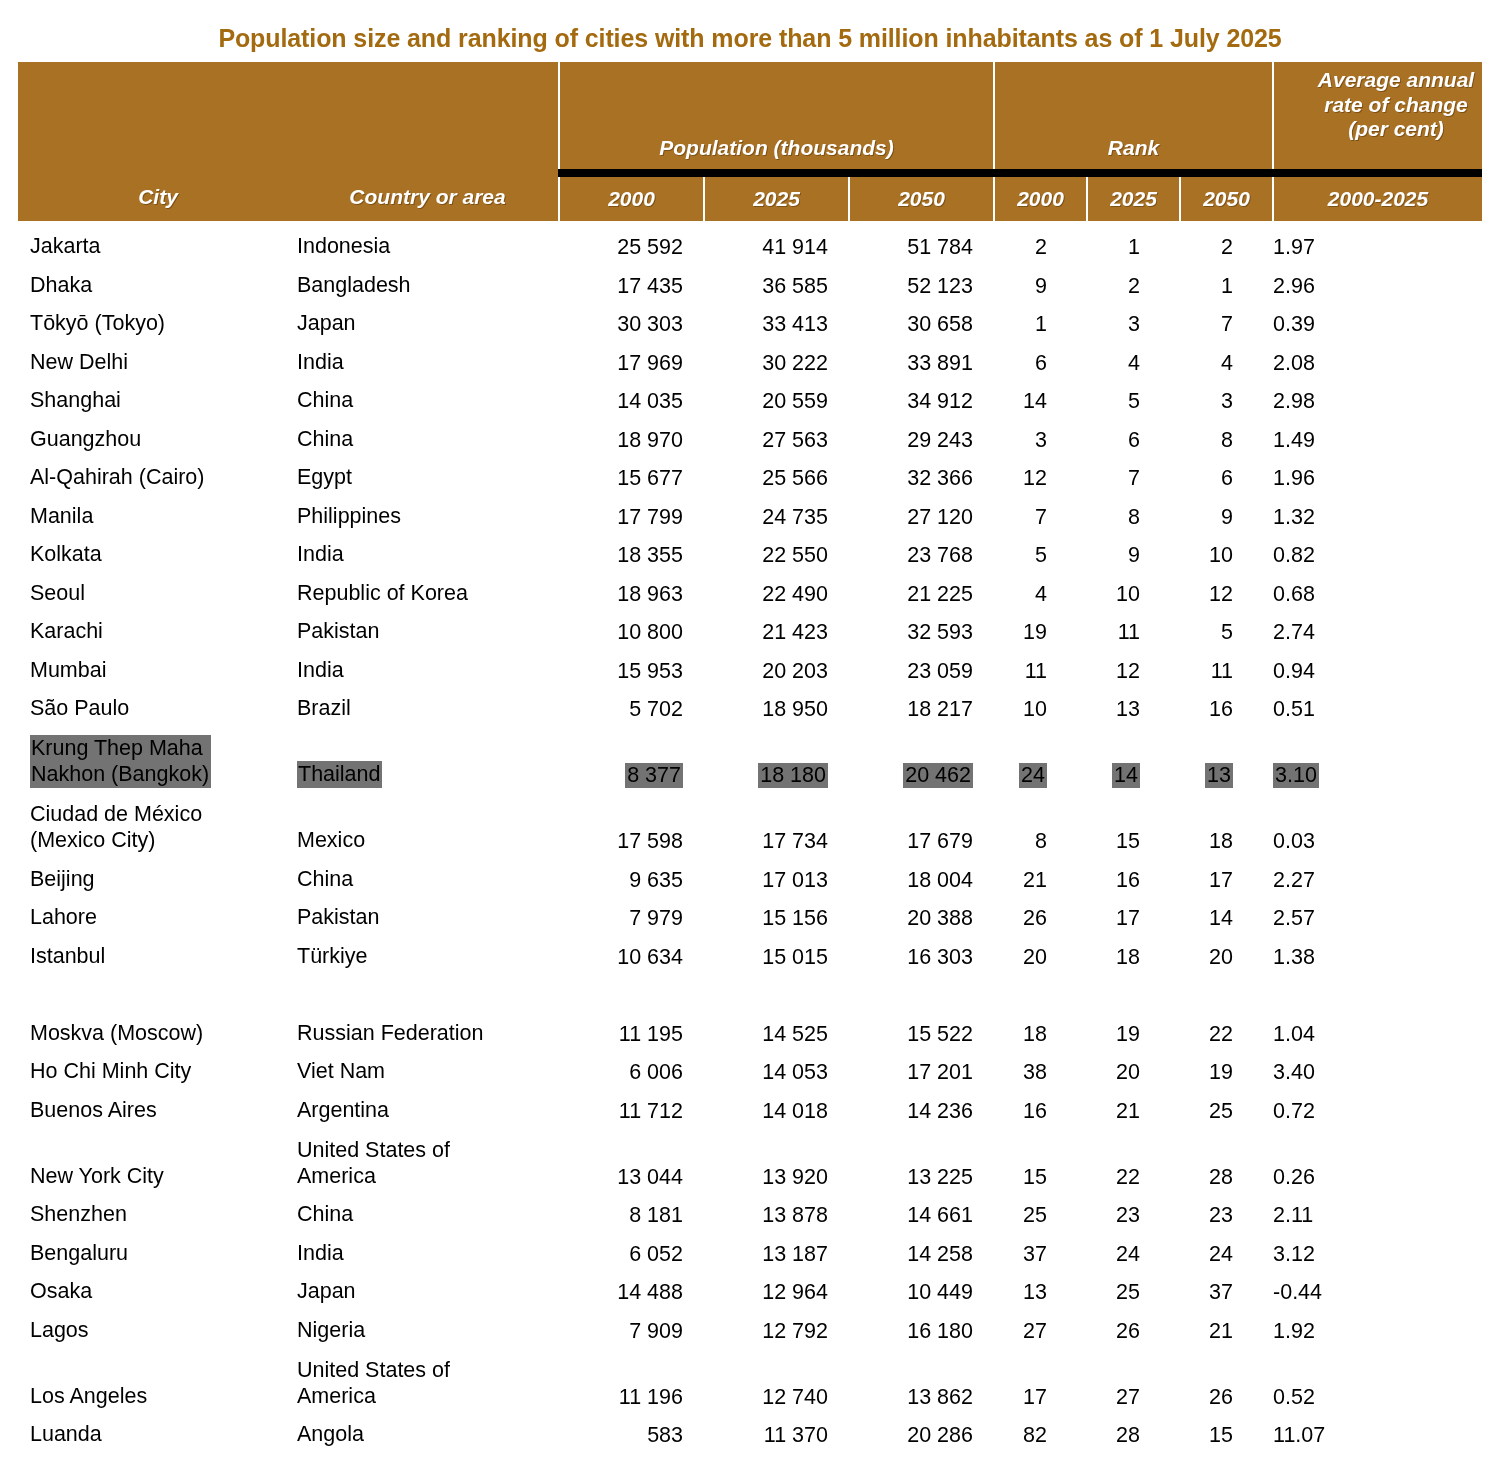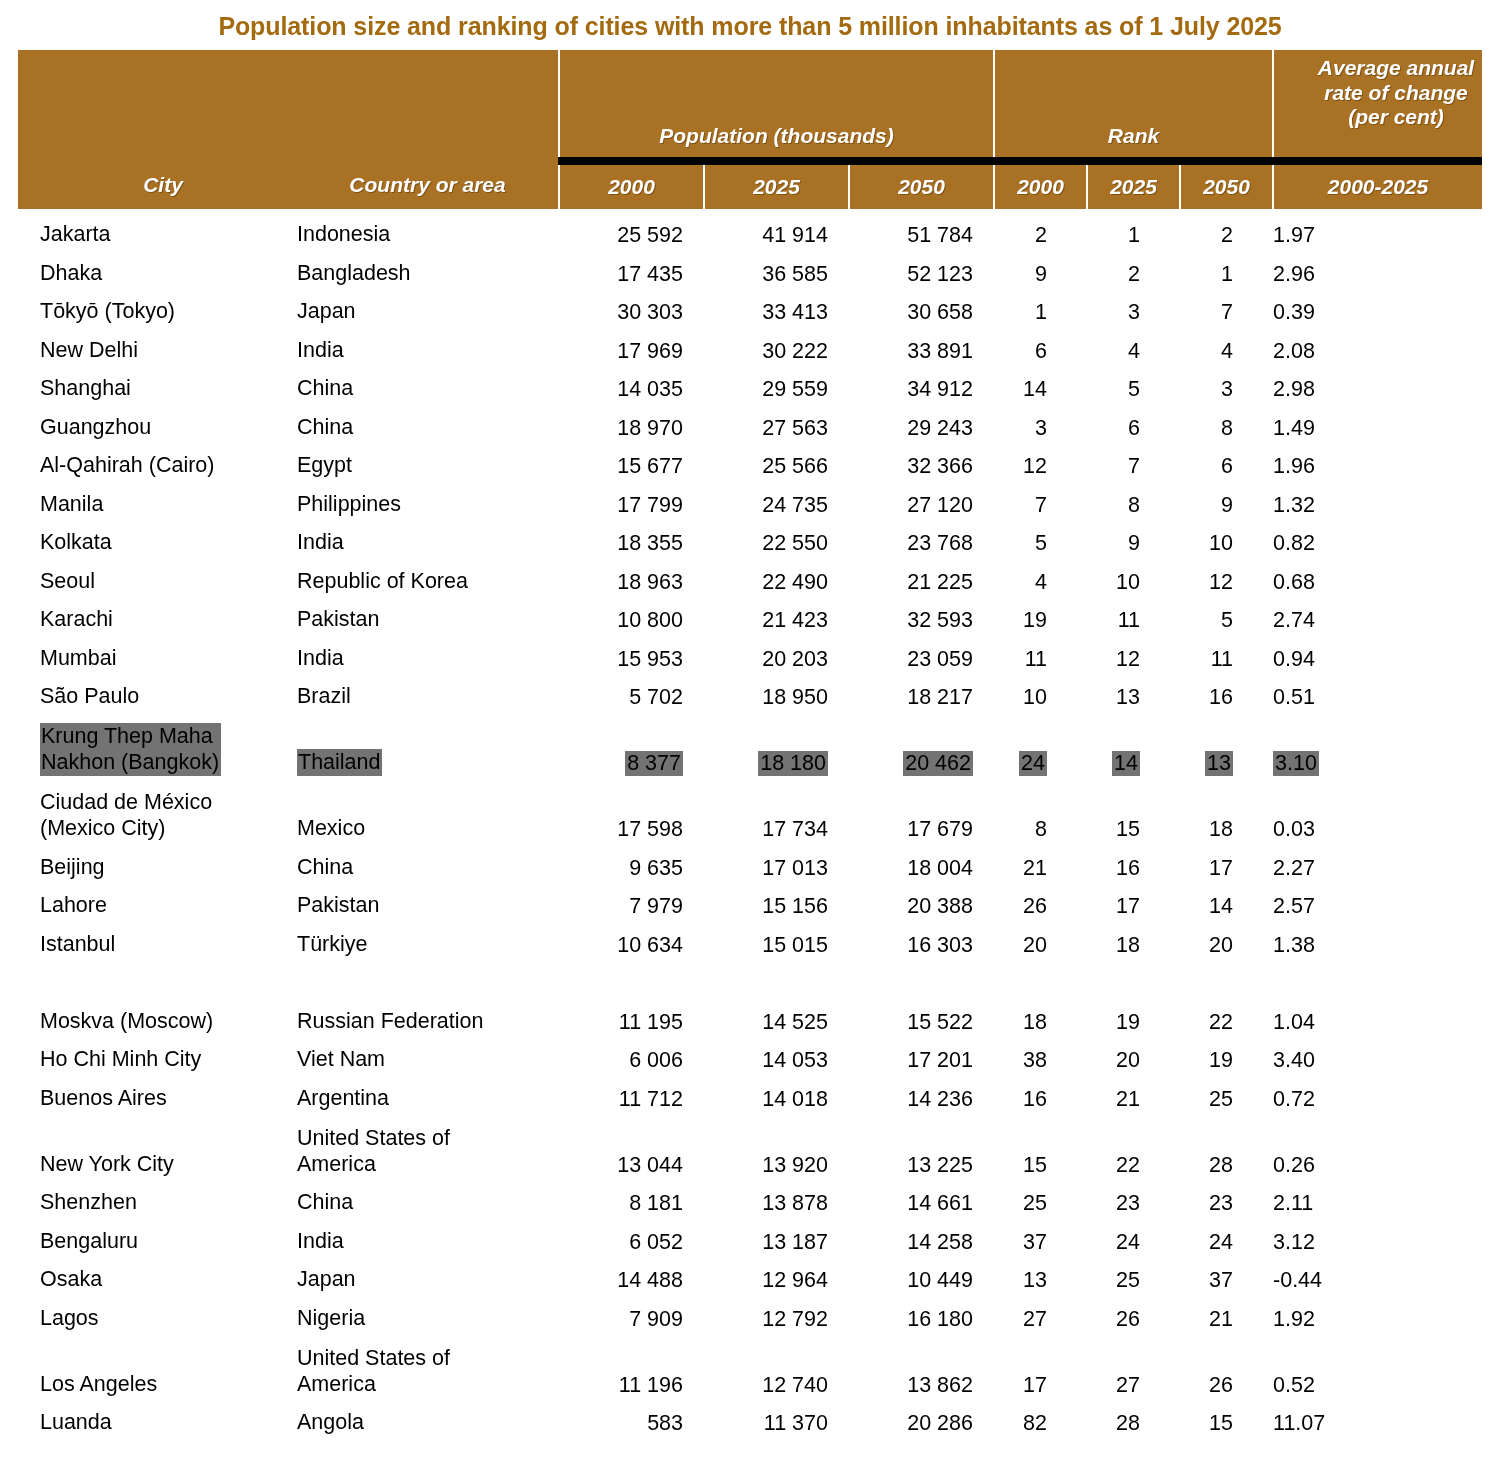--- a/index.html
+++ b/index.html
@@ -11,25 +11,25 @@
   body {
     width: 1500px;
     height: 1472px;
     font-family: "Liberation Sans", sans-serif;
     color: #000000;
     overflow: hidden;
   }
 
   
   .title-bar {
-    height: 50px;
+    height: 62px;
     display: flex;
     align-items: flex-start;
     justify-content: center;
-    padding-top: 12px;
+    padding-top: 24px;
     box-sizing: border-box;
   }
   .title {
     font-size: 25px;
     font-weight: 600;
     color: #a36a10;
     letter-spacing: -0.1px;
     white-space: nowrap;
   }
 
@@ -108,21 +108,21 @@
     border: 0;
     vertical-align: bottom;
     height: 38.5px;
     line-height: 1.12;
     white-space: nowrap;
   }
   tbody tr.r-single td { height: 38.5px; }
   tbody tr.r-double td { height: 66px; }
   tbody tr.r-blank td  { height: 38.5px; }
 
-  td.city    { text-align: left;  padding-left: 22px; }
+  td.city    { text-align: left;  padding-left: 12px; }
   td.country { text-align: left;  padding-left: 11px; }
   td.num     { text-align: right; padding-right: 21px; }
   td.rank    { text-align: right; padding-right: 40px; }
   td.rate    { text-align: left; padding-right: 12px; }
 
   .cellbox { display: inline-block; }
   .hl .cellbox { background: #737373; }
   .hl td.city .cellbox,
   .hl td.country .cellbox { padding: 0 2px 0 1px; }
   .hl td.num .cellbox,
@@ -216,21 +216,21 @@
           <td class="num"><span class="cellbox">33 891</span></td>
           <td class="rank"><span class="cellbox">6</span></td>
           <td class="rank"><span class="cellbox">4</span></td>
           <td class="rank"><span class="cellbox">4</span></td>
           <td class="rate"><span class="cellbox">2.08</span></td>
         </tr>
         <tr class="r-single ">
           <td class="city"><span class="cellbox two-line">Shanghai</span></td>
           <td class="country"><span class="cellbox two-line">China</span></td>
           <td class="num"><span class="cellbox">14 035</span></td>
-          <td class="num"><span class="cellbox">29 559</span></td>
+          <td class="num"><span class="cellbox">20 559</span></td>
           <td class="num"><span class="cellbox">34 912</span></td>
           <td class="rank"><span class="cellbox">14</span></td>
           <td class="rank"><span class="cellbox">5</span></td>
           <td class="rank"><span class="cellbox">3</span></td>
           <td class="rate"><span class="cellbox">2.98</span></td>
         </tr>
         <tr class="r-single ">
           <td class="city"><span class="cellbox two-line">Guangzhou</span></td>
           <td class="country"><span class="cellbox two-line">China</span></td>
           <td class="num"><span class="cellbox">18 970</span></td>

